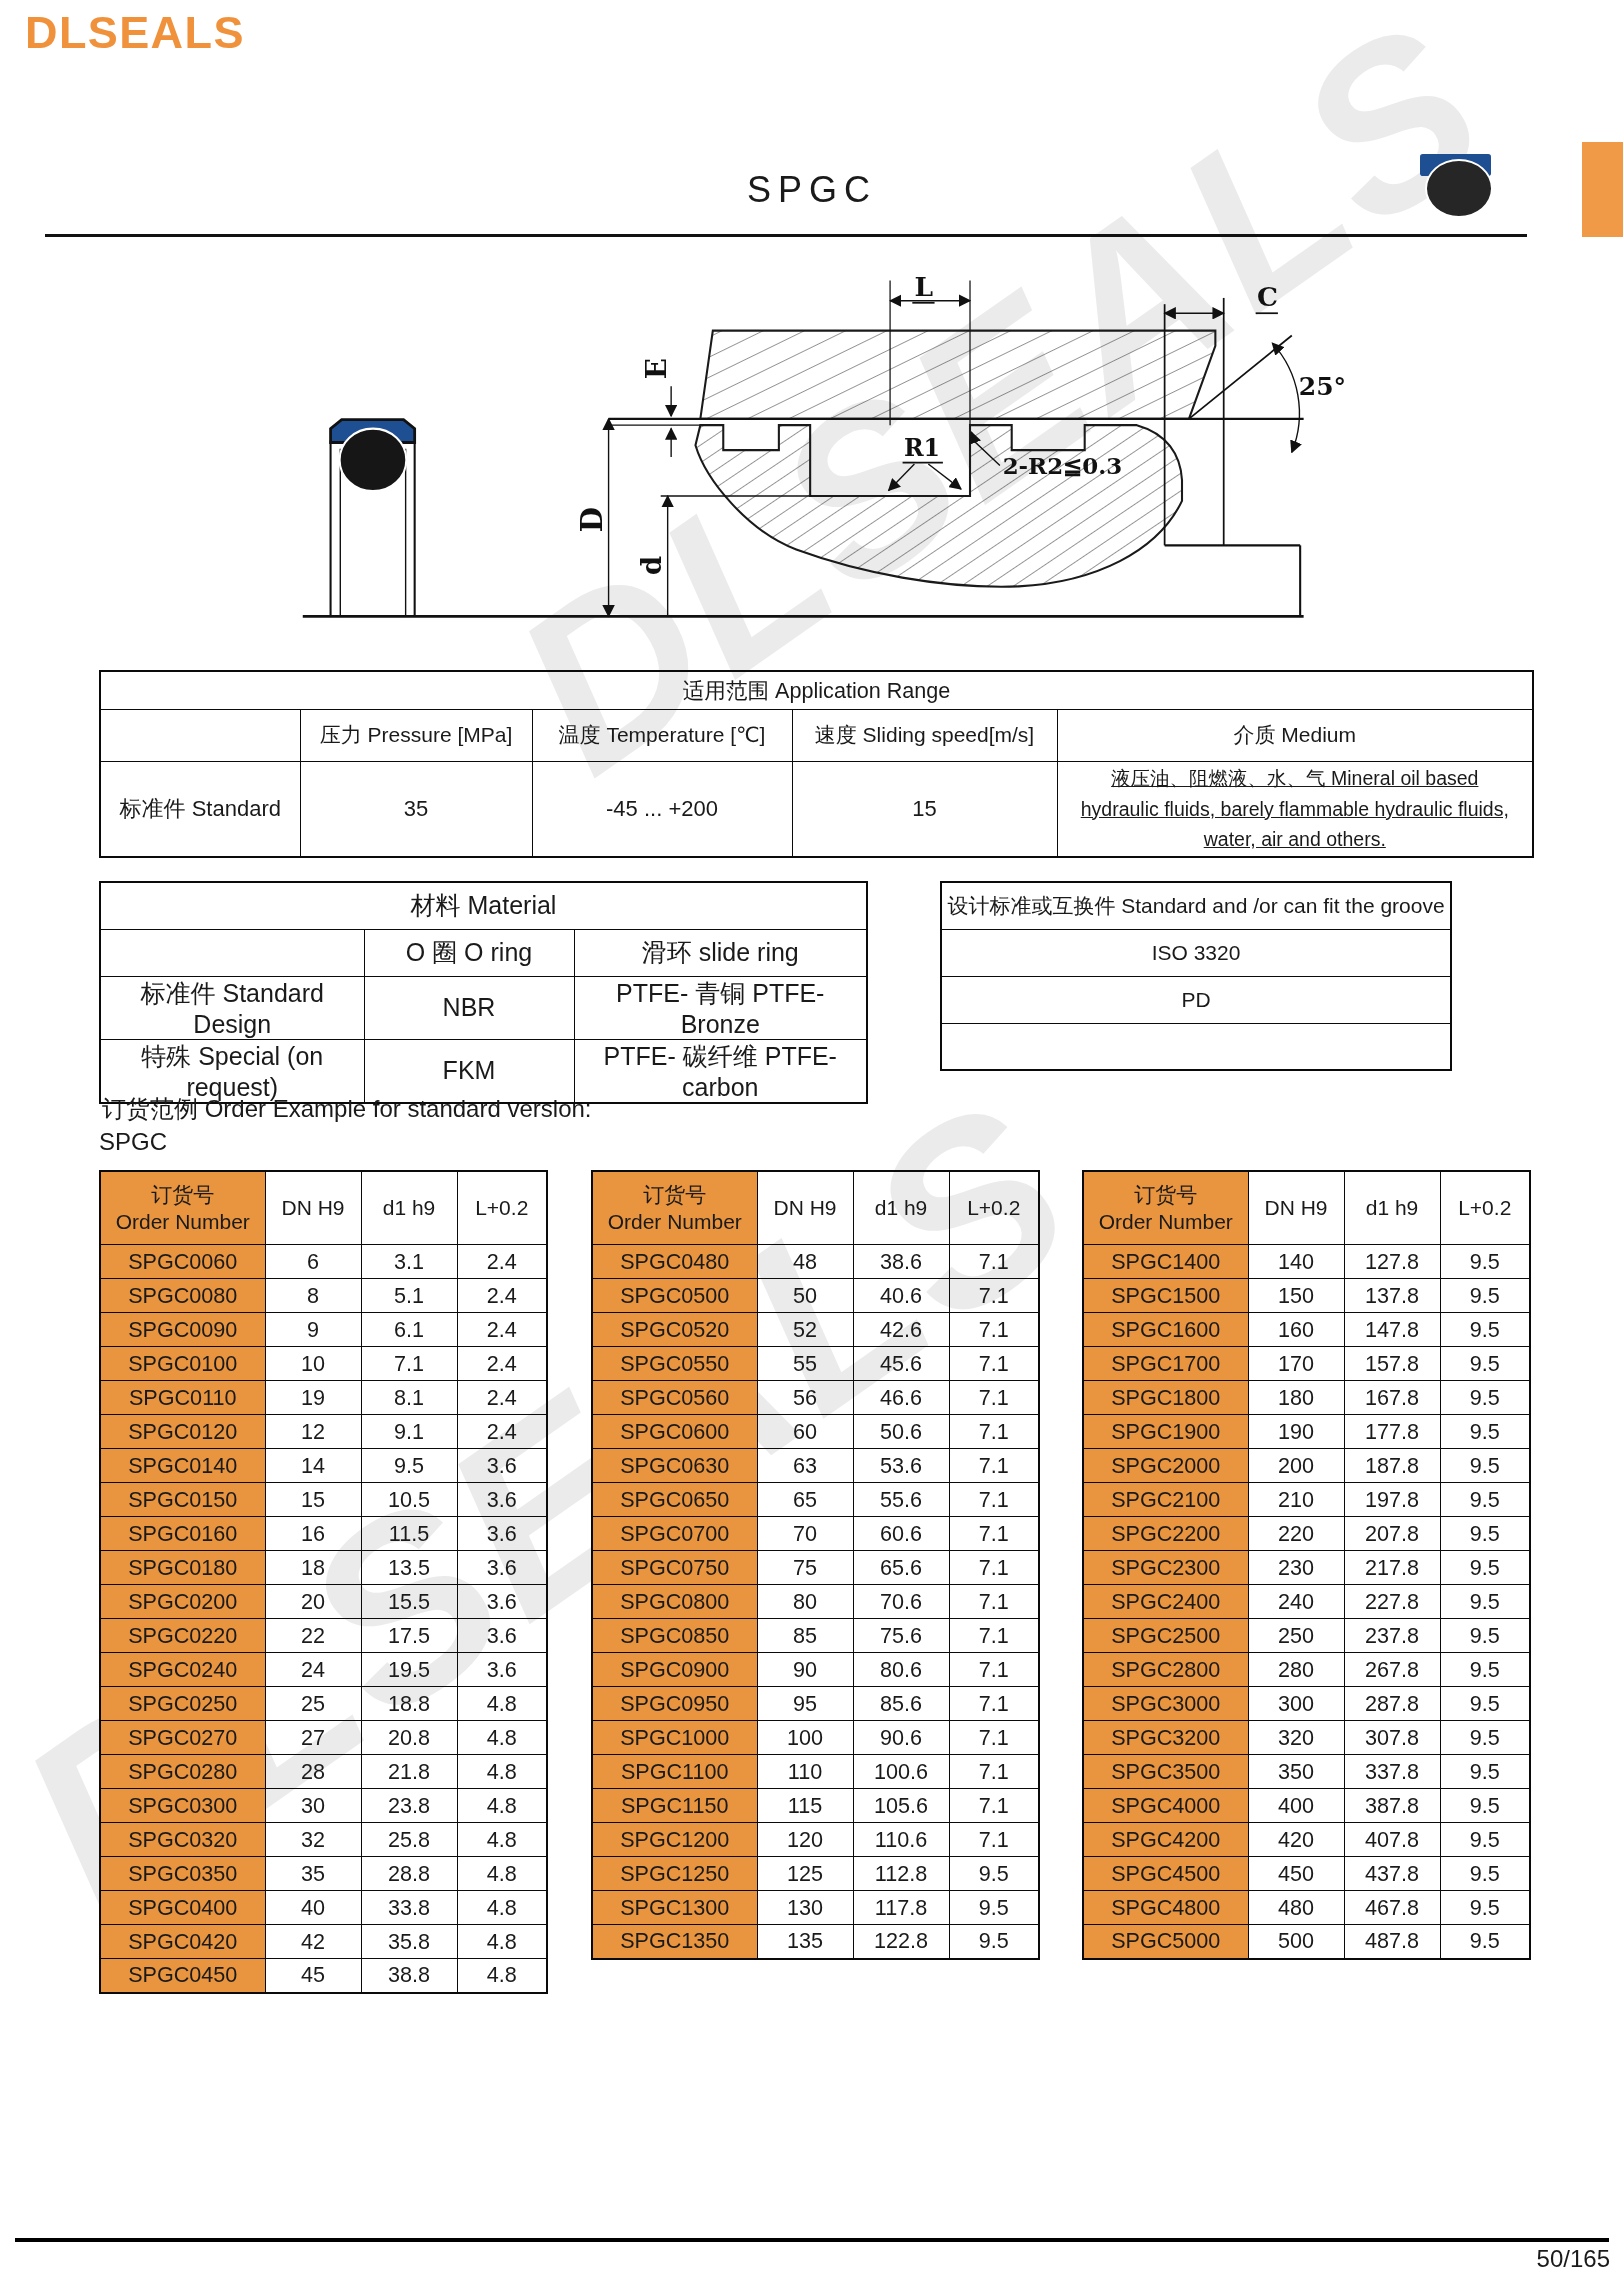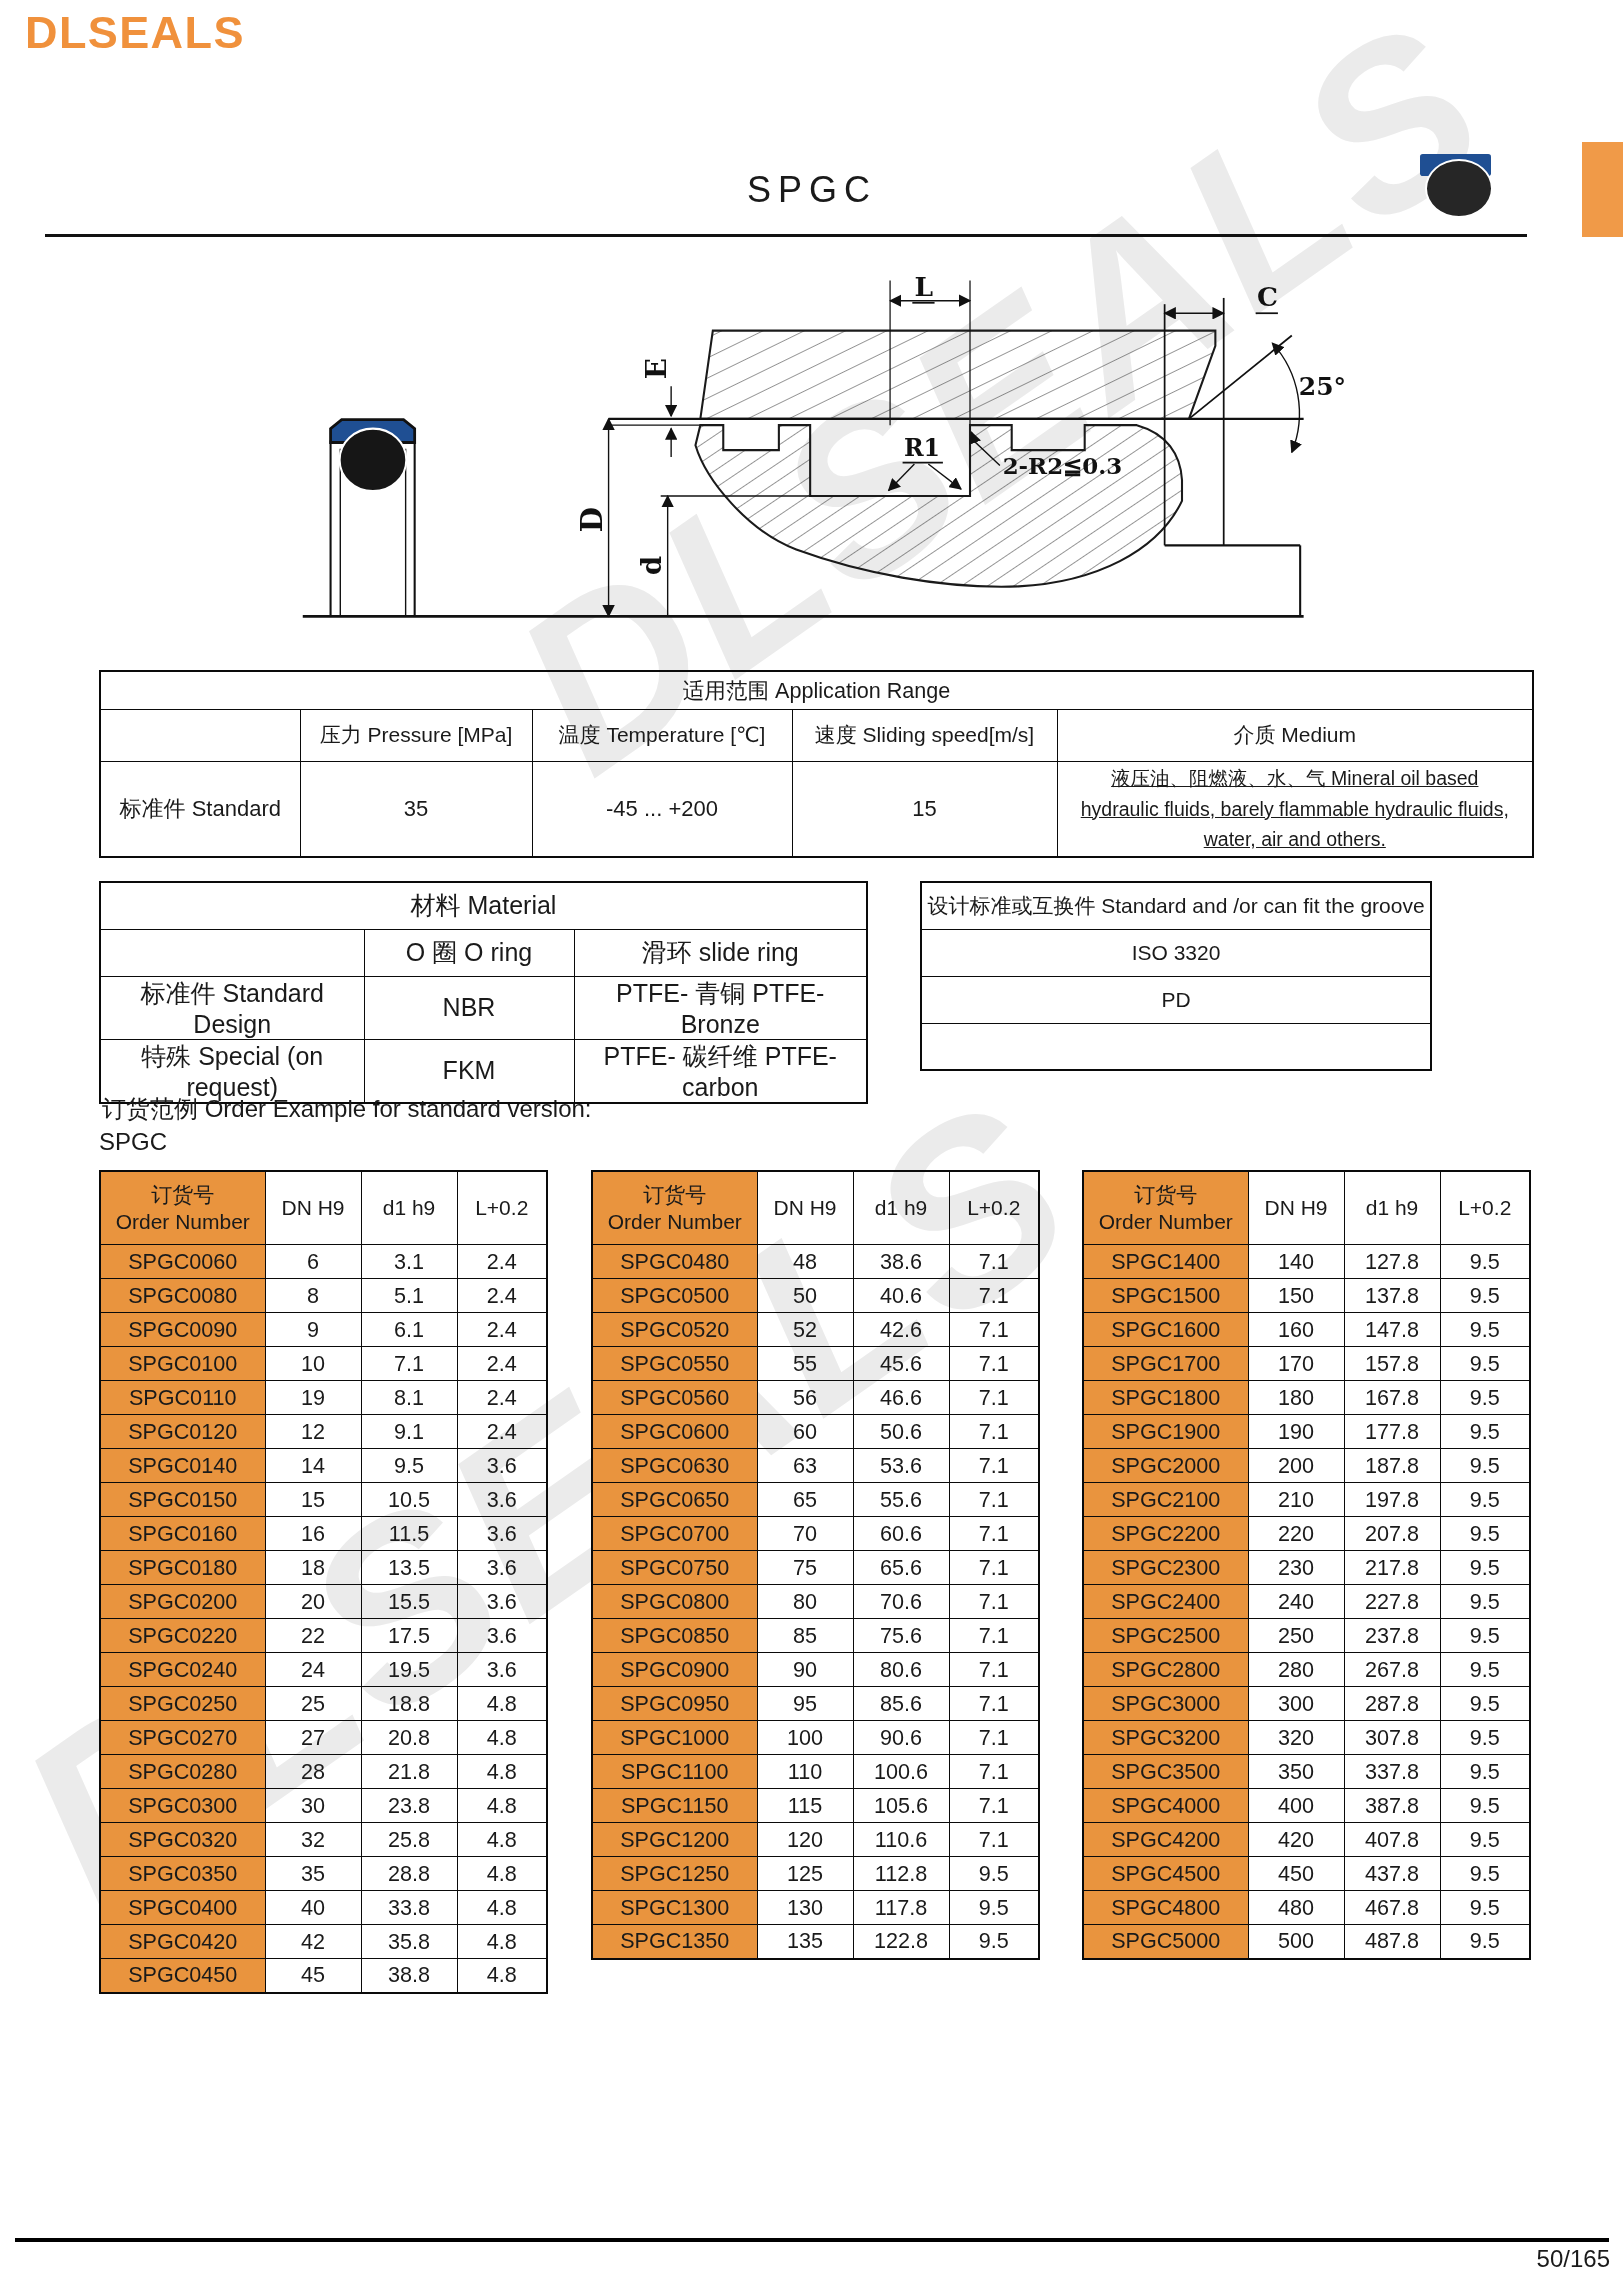--- a/index.html
+++ b/index.html
@@ -26,21 +26,21 @@
   .orange{background:#E9943E;}
   
   #app-table{left:99px;top:670px;width:1434px;font-size:21px;border:2.8px solid #0a0a0a;}
   #app-table .trow{height:38px;font-size:21.6px;}
   #app-table .hrow{height:52px;padding-left:9px;}
   #app-table .drow{height:96px;font-size:22px;}
   #app-table .medium-cell{font-size:19.5px;line-height:1.55;padding:0 16.7px;text-decoration:underline;}
   
   #mat-table{left:99px;top:881px;width:767px;font-size:25px;border:2.1px solid #0a0a0a;}
   #mat-table tr{height:47px;}
-  #std-table{left:920px;top:881px;width:512px;font-size:21px;border:2.1px solid #0a0a0a;}
+  #std-table{left:940px;top:881px;width:512px;font-size:21px;border:2.1px solid #0a0a0a;}
   #std-table tr{height:47px;}
   
   #order-ex1{left:102px;top:1093px;font-size:24px;}
   #order-ex2{left:99px;top:1128px;font-size:24px;}
   
   .order-table{top:1170px;width:447px;font-size:21.6px;border:2.1px solid #0a0a0a;}
   .order-table th{height:72px;font-size:21px;line-height:1.3;}
   .order-table tbody tr{height:34px;}
   #ot1{left:99px;} #ot2{left:591px;} #ot3{left:1082px;}
   

